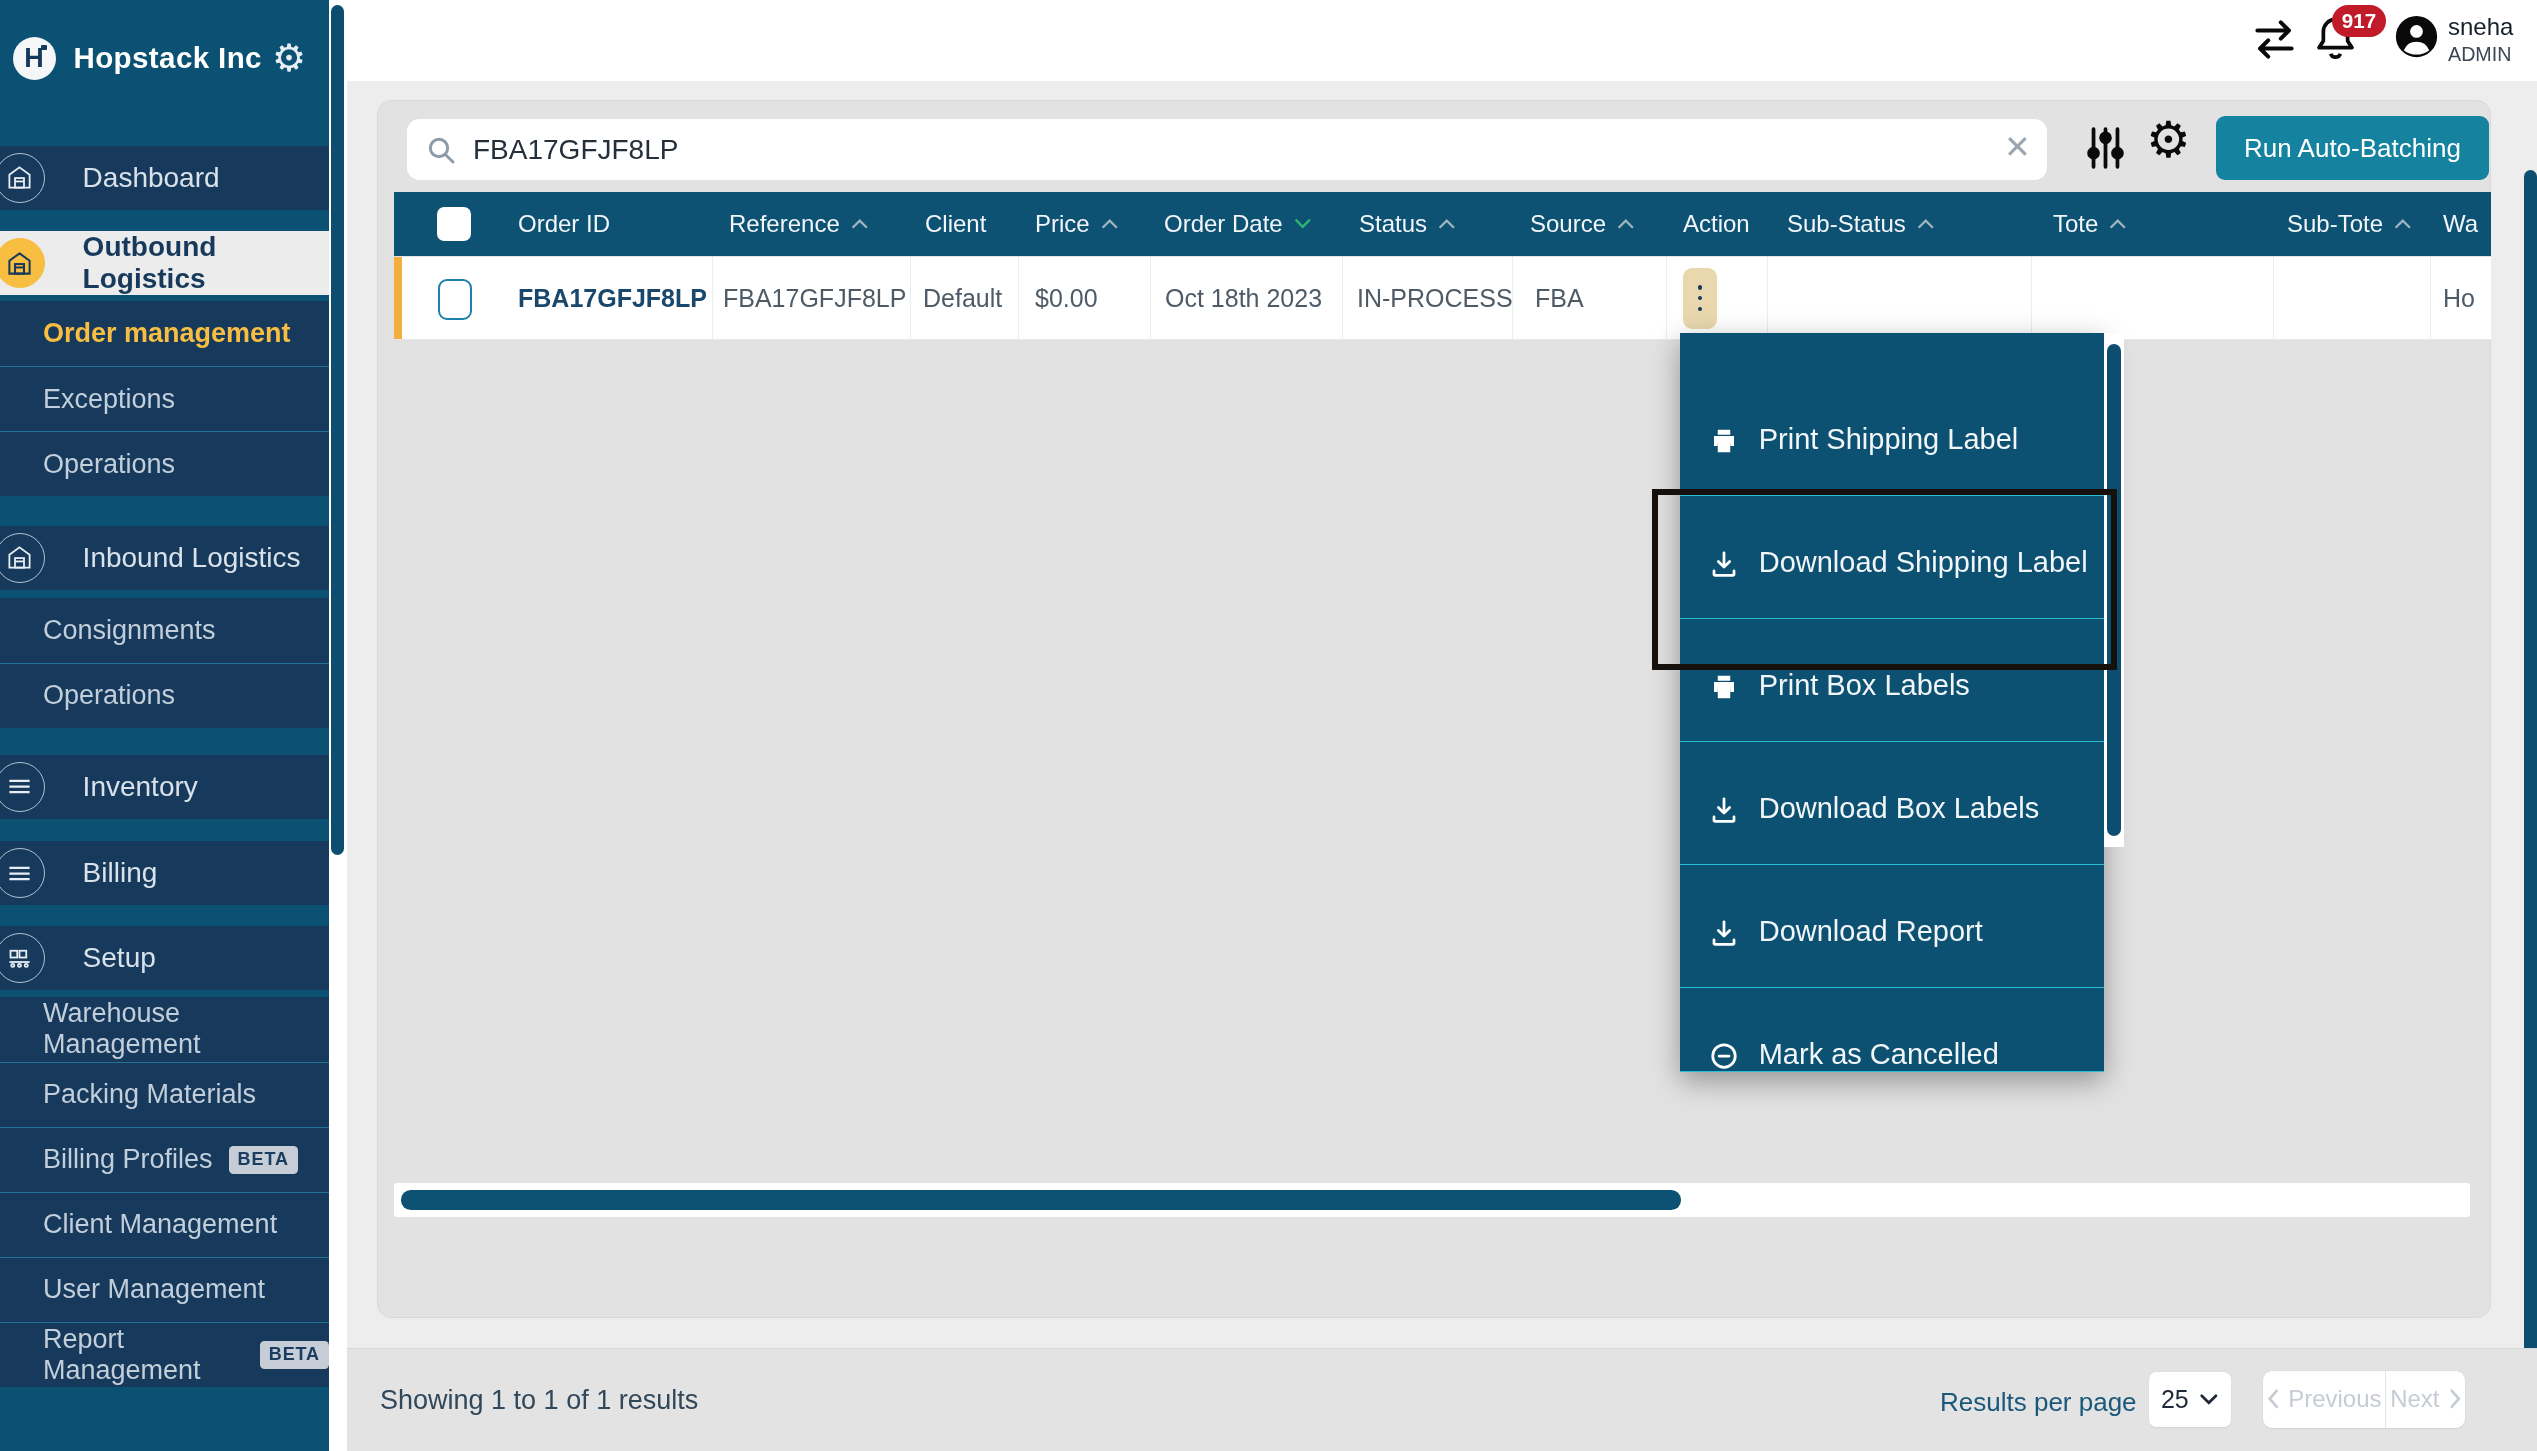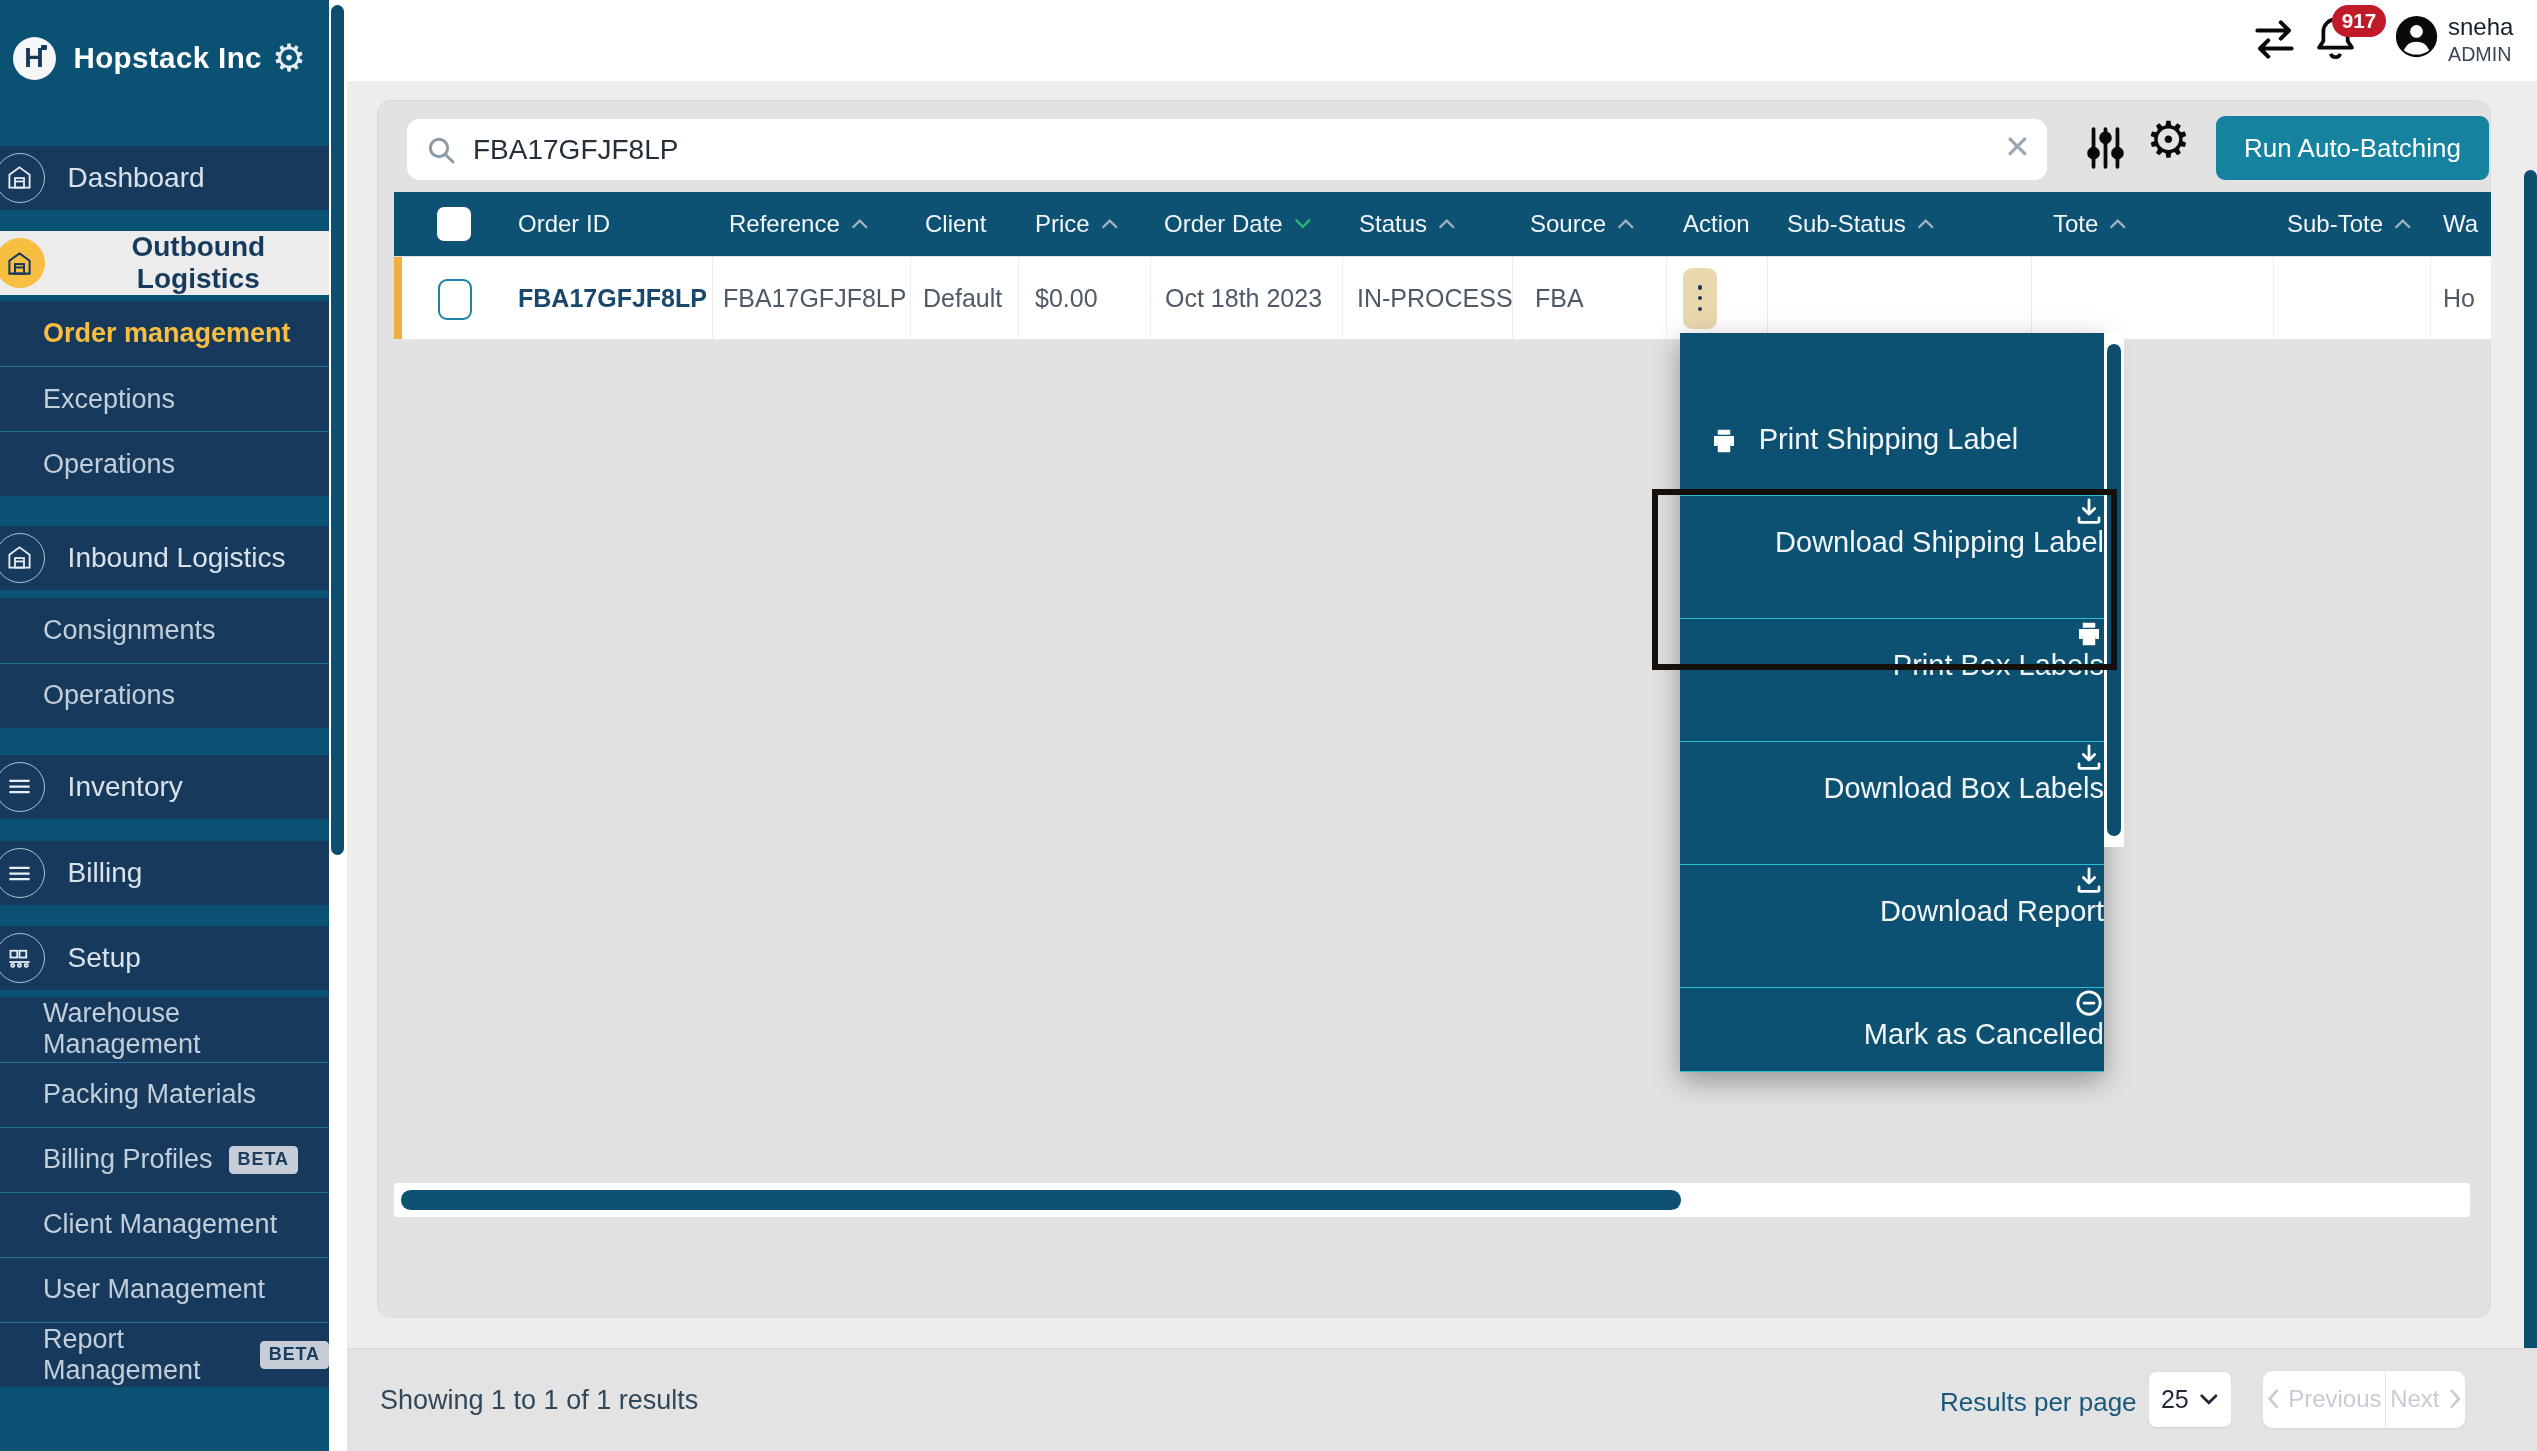--- a/index.html
+++ b/index.html
@@ -33,21 +33,21 @@
   .sb-scroll-thumb{position:absolute;left:1.8px;top:5.4px;width:13.4px;height:850px;background:var(--scroll);border-radius:7.2px;}
   .logo-row{height:116px;display:flex;align-items:center;padding-left:12.5px;}
   .logo-circle{width:43px;height:43px;border-radius:50%;background:#F4F6F8;color:var(--navy);
     display:flex;align-items:center;justify-content:center;font-weight:bold;font-size:27px;flex:0 0 auto;position:relative;}
   .logo-circle i{position:absolute;right:9px;top:8px;width:5.4px;height:5.4px;background:var(--navy);border-radius:0.9px;}
   .logo-title{color:#FFFFFF;font-size:29.5px;font-weight:bold;margin-left:18px;letter-spacing:0.4px;flex:1;}
   .logo-gear{color:#E8EEF3;font-size:38px;line-height:1;margin-right:23px;cursor:pointer;}
   .nav-item{height:64px;background:var(--navrow-bg);display:flex;align-items:center;color:#D9E2EA;font-size:28px;}
   .nav-item .circle{width:50px;height:50px;margin-left:-5.4px;border-radius:50%;border:1.8px solid rgba(215,226,234,.8);
     display:flex;align-items:center;justify-content:center;flex:0 0 auto;color:#E8EEF3;}
-  .nav-item .lbl{margin-left:23px;text-align:center;}
+  .nav-item .lbl{margin-left:38px;}
   .nav-item.active{background:var(--active-bg);color:var(--navy);font-weight:bold;}
   .nav-item.active .circle{background:var(--yellow);border-color:var(--yellow);color:var(--navy);}
   .subgroup{background:var(--navrow-bg);}
   .sub-item{height:65px;display:flex;align-items:center;padding-left:43px;color:#C2CFDA;font-size:27px;}
   .sub-item + .sub-item{border-top:1.8px solid var(--divider);}
   .sub-item.active-sub{color:var(--yellow);font-weight:bold;}
   .beta{display:inline-block;margin-left:16px;background:#C6CDD6;color:#1B3E60;font-size:18px;font-weight:bold;
     padding:3.6px 9px;border-radius:4.5px;letter-spacing:0.9px;}
   .mt33{margin-top:29.5px}.mt27{margin-top:24px}.mt24{margin-top:21.5px}.mt7{margin-top:6.3px}
   .mt9{margin-top:8px}.mt30{margin-top:27px}.mt25{margin-top:22.4px}.mt23{margin-top:20.6px}.mt8{margin-top:7.2px}
@@ -86,21 +86,21 @@
   .td.link{color:var(--link);font-weight:bold;cursor:pointer;}
   .vdiv{position:absolute;top:0;height:83px;width:0.9px;background:#EBEDEF;}
   .kebab{position:absolute;left:1289px;top:10.7px;width:34px;height:61px;background:var(--tan);border-radius:9px;
     display:flex;flex-direction:column;align-items:center;justify-content:center;gap:6.3px;cursor:pointer;}
   .kebab i{width:4.5px;height:4.5px;border-radius:50%;background:var(--navy);}
 
   
   .menu{position:absolute;left:1680px;top:333px;width:424px;background:var(--menu-bg);
     box-shadow:0 9px 27px rgba(0,0,0,.35);border-bottom:1.8px solid var(--menu-div);z-index:5;}
   .menu-item{height:84px;display:flex;align-items:flex-end;color:#F2F6F9;font-size:29px;cursor:pointer;margin-top:39px;}
-  .menu-item + .menu-item{border-top:1.8px solid var(--menu-div);flex-direction:column;}
+  .menu-item + .menu-item{border-top:1.8px solid var(--menu-div);}
   .menu-item .mi{margin-left:29px;flex:0 0 auto;display:flex;}
   .menu-item .ml{margin-left:19.7px;}
   .menu-scroll-track{position:absolute;left:2104px;top:333px;width:19.7px;height:514px;background:#FFFFFF;z-index:5;}
   .menu-scroll-thumb{position:absolute;left:2.7px;top:10.7px;width:14.3px;height:492px;background:var(--scroll);border-radius:7.2px;}
   .highlight-rect{position:absolute;left:1652px;top:489px;width:465px;height:181px;border:6.3px solid #15100C;z-index:6;pointer-events:none;}
 
   
   .hscroll-track{position:absolute;left:394px;top:1183px;width:2076px;height:34px;background:#FFFFFF;border-radius:2.7px;}
   .hscroll-thumb{position:absolute;left:7.2px;top:7.2px;width:1280px;height:19.7px;background:var(--thead-bg);border-radius:9.8px;cursor:pointer;}
   .page-scroll-thumb{position:absolute;left:2524px;top:170px;width:13.4px;height:1269px;background:var(--scroll);border-radius:7.2px;cursor:pointer;}

